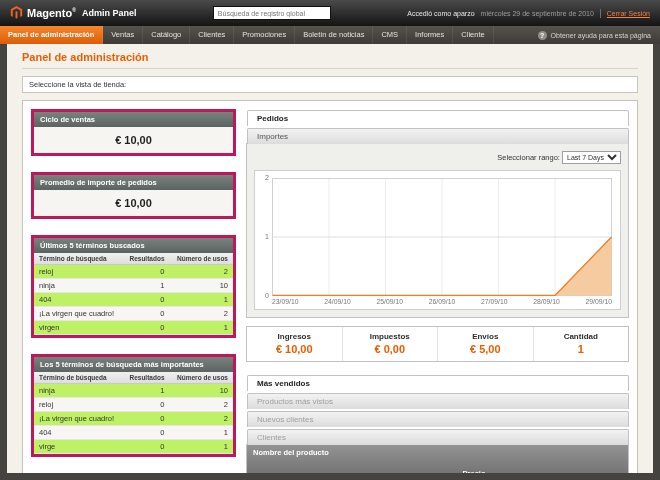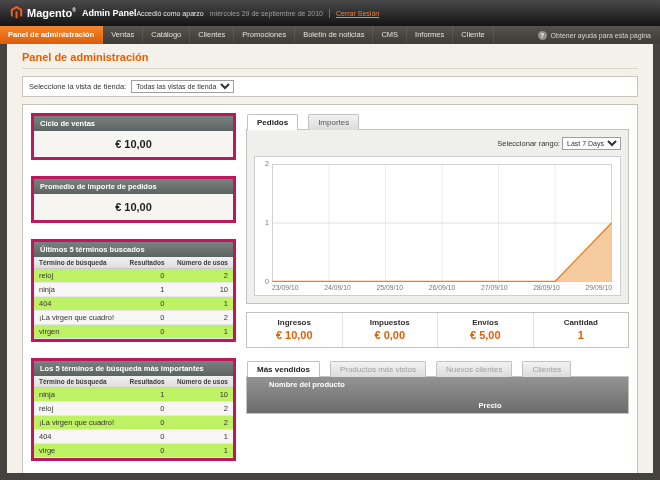--- a/index.html
+++ b/index.html
@@ -42,21 +42,21 @@
   .card-head { background:linear-gradient(#79827e,#5b6460); color:#fff; font-size:7.5px; font-weight:bold; padding:3px 6px; }
   .card-value { background:#f6f5f2; text-align:center; font-size:11px; font-weight:bold; color:#1f1f1f; padding:7px 0; }
   .mini-table { width:100%; border-collapse:collapse; }
   .mini-table th { background:linear-gradient(#f1f1f1,#dedede); color:#3a3a3a; font-size:6.5px; text-align:left; padding:2px 5px; border-bottom:1px solid #c9c9c9; font-weight:bold; white-space:nowrap; }
   .mini-table td { padding:2px 5px; font-size:7.5px; color:#333; border-bottom:1px solid #e6e6e6; }
   .mini-table tr:nth-child(even) td { background:#f7f6f4; }
   .mini-table .num { text-align:right; }
 
   
   .col-right { flex:1; min-width:0; }
-  .tab-row { display:flex; gap:10px; padding-left:1px; }
+  .tab-row { display:flex; gap:2px; padding-left:1px;flex-direction:column; }
   .tab { font-size:8px; padding:3px 9px; background:linear-gradient(#f2f2f2,#dcdcdc); border:1px solid #c2c2c2; border-bottom:none; color:#555; border-radius:2px 2px 0 0; cursor:pointer; position:relative; top:1px; white-space:nowrap; }
   .tab.active { background:#fff; font-weight:bold; color:#222; }
   .tab.inactive-gray { color:#9e9e9e; }
   .dash-box { border:1px solid #c2c2c2; background:#efefec; padding:7px; }
   .range-row { text-align:right; font-size:7.5px; color:#333; margin-bottom:6px; }
   .chart-card { background:#fff; border:1px solid #cfcfcf; padding:7px 8px 2px 4px; }
   .chart-inner { display:flex; }
   .y-labels { width:13px; height:118px; position:relative; font-size:7px; color:#777; }
   .y-labels span { position:absolute; right:3px; }
   #chart-plot { flex:1; height:118px; position:relative; }
@@ -79,20 +79,21 @@
 
 <div class="topbar">
   <div class="logo">
     <svg width="13" height="14" viewBox="0 0 24 26" aria-hidden="true">
       <path fill="#F26322" d="M12 0 1.5 6.1v12.2L5 20.3V8.1l7-4 7 4v12.2l3.5-2V6.1z"></path>
       <path fill="#F26322" d="M10.2 22.3V10.9L12 9.8l1.8 1.1v11.4L12 23.3z"></path>
     </svg>
     <span class="logo-text"><span>Magento</span><sup>®</sup></span>
     <span class="logo-sub">Admin Panel</span>
   </div>
+  <input class="global-search" placeholder="Búsqueda de registro global" style="">
   <div class="header-right">
     <span class="logged-in">Accedió como aparzo</span>
     <span class="header-date">miércoles 29 de septiembre de 2010</span>
     <span class="header-sep"></span>
     <span class="logout">Cerrar Sesión</span>
   </div>
 </div>
 
 <div class="nav">
   <div class="nav-items" id="nav-items">
@@ -110,21 +111,20 @@
     <span class="help-icon">?</span>
     <span>Obtener ayuda para esta página</span>
   </div>
 </div>
 
 <div class="page">
   <div class="page-title">Panel de administración</div>
   <hr class="title-rule">
   <div class="store-switcher">
     <span>Seleccione la vista de tienda:</span>
-    <select><option>Todas las vistas de tienda</option></select>
   </div>
 
   <div class="panel">
     <div class="col-left" id="left-column">
         <div class="card">
           <div class="card-head">Ciclo de ventas</div>
           <div class="card-value">€ 10,00</div>
         </div>
         <div class="card">
           <div class="card-head">Promedio de importe de pedidos</div>
@@ -276,19 +276,19 @@
         </div>
 
       <div class="tab-row bottom-tabs" id="bottom-tabs">
           <div class="tab active">Más vendidos</div>
           <div class="tab inactive-gray">Productos más vistos</div>
           <div class="tab inactive-gray">Nuevos clientes</div>
           <div class="tab inactive-gray">Clientes</div>
         </div>
       <div class="grid-box">
         <div class="grid-head" id="grid-head">
-            <div class="cell" style="width: 55%; margin-left: 16px;">Nombre del producto</div>
+            <div class="cell" style="width: 55%;">Nombre del producto</div>
             <div class="cell" style="width: 17%; margin-top: 21px;">Precio</div>
           </div>
       </div>
     </div>
   </div>
 </div>
 
 </body></html>

